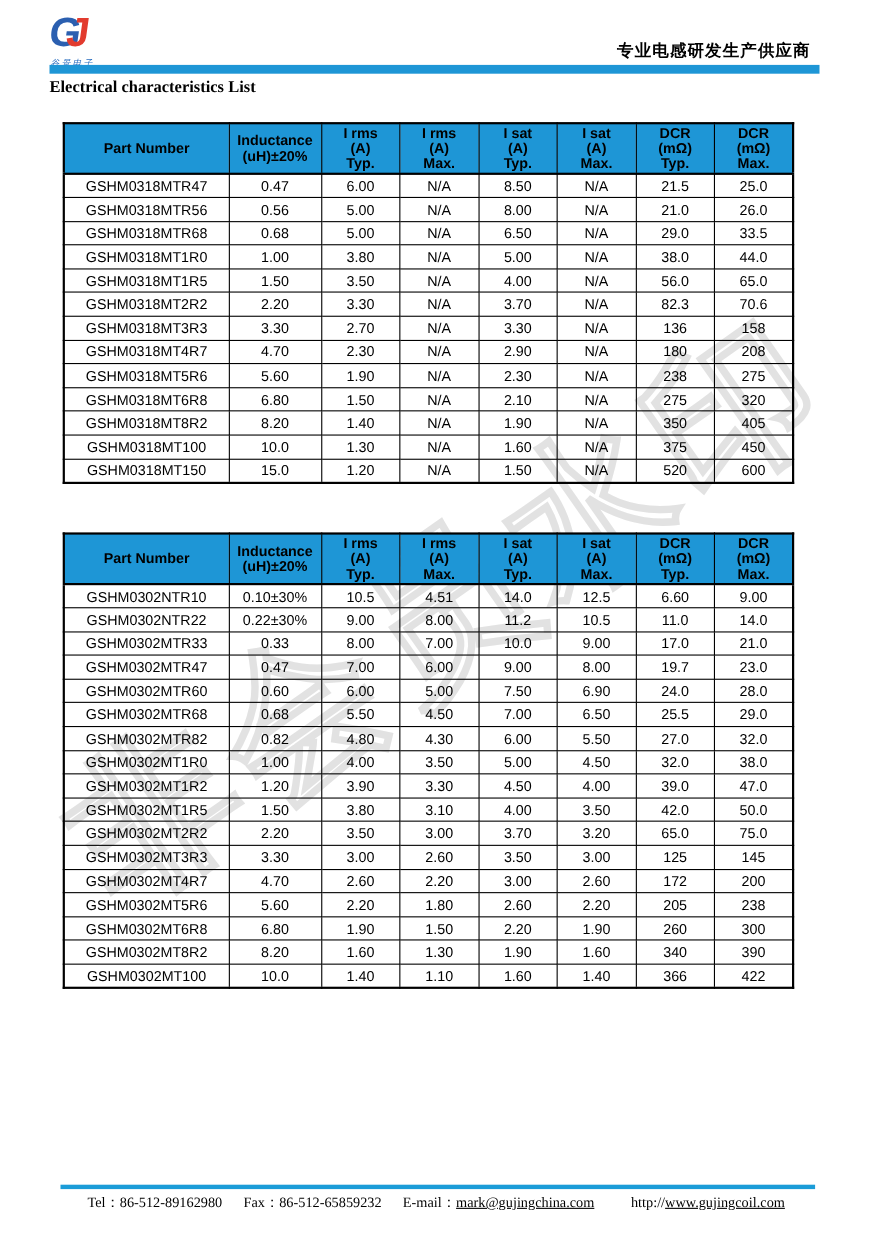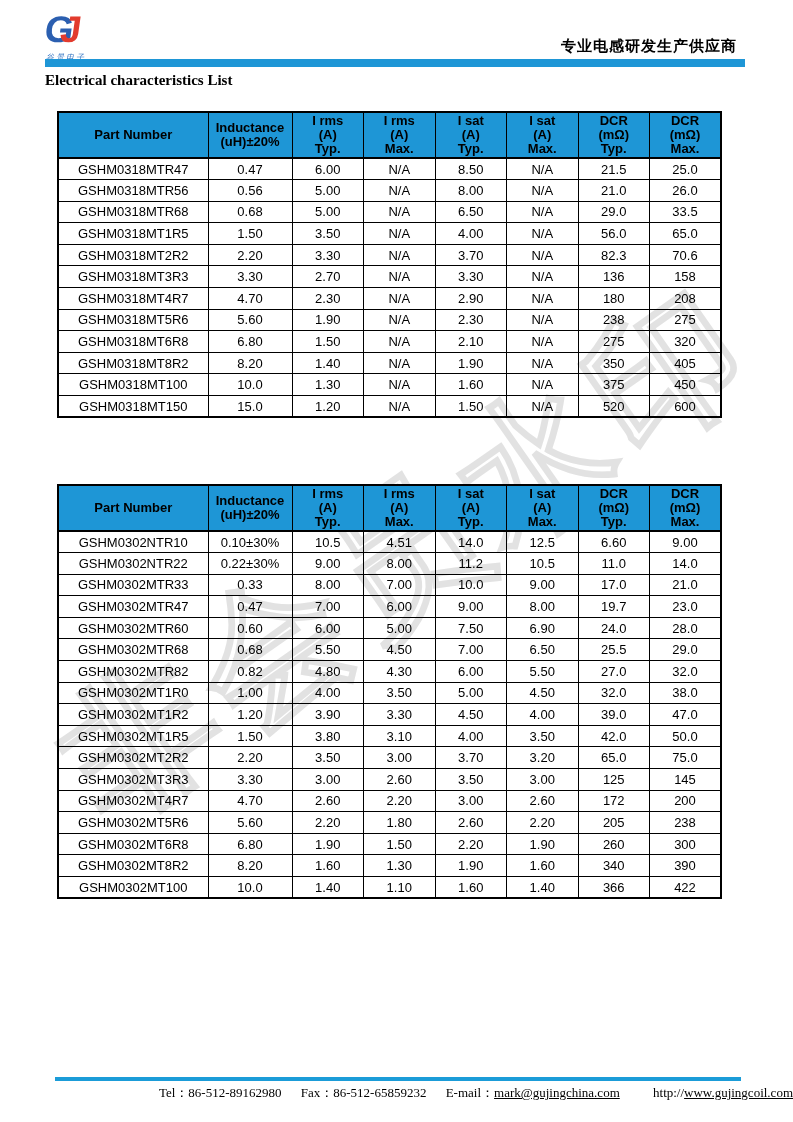--- a/index.html
+++ b/index.html
@@ -62,21 +62,21 @@
     color:transparent; -webkit-text-stroke:2px #e2e2e2;
     transform:rotate(-35deg);
     pointer-events:none; user-select:none;
     font-family:"DejaVu Sans", sans-serif;
     white-space:nowrap;
   }
   
   .footer-line { position:absolute; left:55px; top:1077px; width:686px;
                  height:4px; background:#1b9cd8; }
   .footer-text { position:absolute; left:0; top:1084px; width:100%;
-                 text-align:right; font-family:"Liberation Serif", serif;
+                 text-align:center; font-family:"Liberation Serif", serif;
                  font-size:13px; white-space:nowrap; }
   .footer-text .gap-sm { margin-left:16px; }
   .footer-text .gap-lg { margin-left:30px; }
   .footer-text a { color:#000; text-decoration:underline; }
 </style>
 </head>
 <body>
 
 <div class="page">
 
@@ -146,20 +146,30 @@
           <td>GSHM0318MTR68</td>
           <td>0.68</td>
           <td>5.00</td>
           <td>N/A</td>
           <td>6.50</td>
           <td>N/A</td>
           <td>29.0</td>
           <td>33.5</td>
         </tr>
         <tr>
+          <td>GSHM0318MT1R0</td>
+          <td>1.00</td>
+          <td>3.80</td>
+          <td>N/A</td>
+          <td>5.00</td>
+          <td>N/A</td>
+          <td>38.0</td>
+          <td>44.0</td>
+        </tr>
+        <tr>
           <td>GSHM0318MT1R5</td>
           <td>1.50</td>
           <td>3.50</td>
           <td>N/A</td>
           <td>4.00</td>
           <td>N/A</td>
           <td>56.0</td>
           <td>65.0</td>
         </tr>
         <tr>

